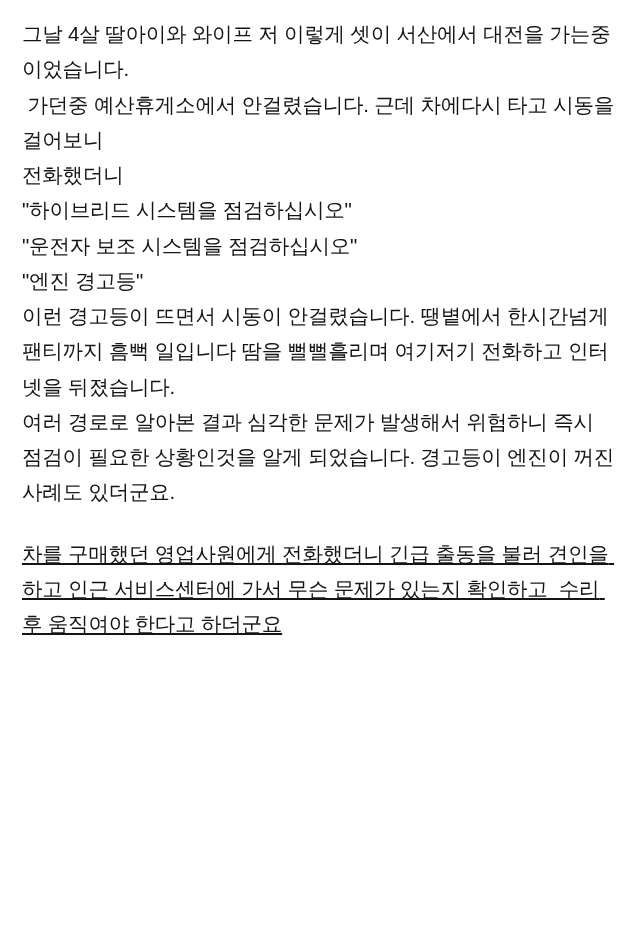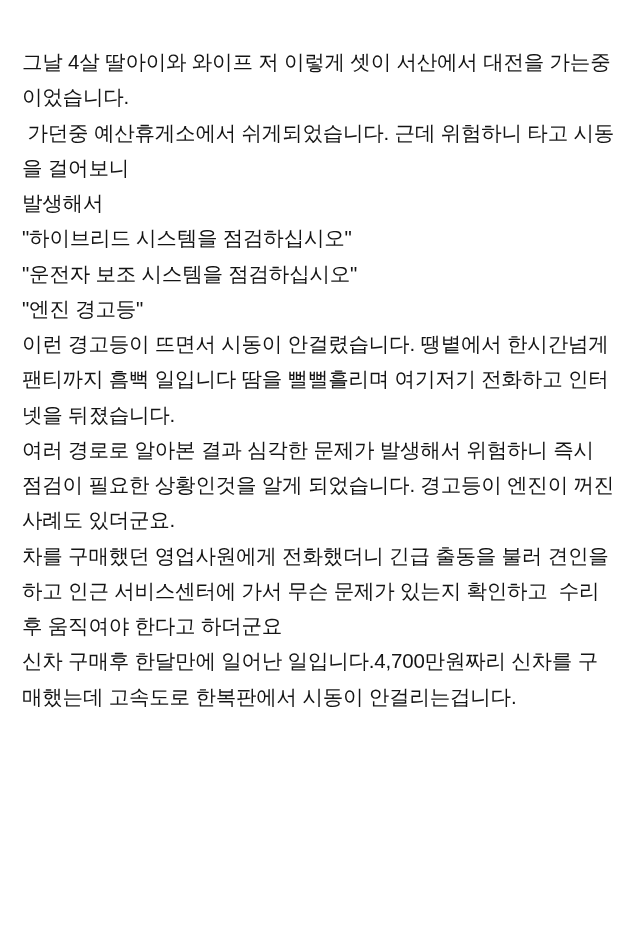--- a/index.html
+++ b/index.html
@@ -11,53 +11,54 @@
     width: 640px;
     height: 926px;
     font-family: "Liberation Sans", "DejaVu Sans", sans-serif;
     color: #1b1b1b;
     overflow: hidden;
   }
   .page {
     width: 640px;
     height: 926px;
     box-sizing: border-box;
-    padding: 44px 22px 0 22px;
+    padding: 16px 22px 0 22px;
     background: #ffffff;
   }
   .article {
     font-size: 20.5px;
     line-height: 1.72;
     letter-spacing: -0.2px;
     word-break: break-all;
     color: #141414;
   }
   .para {
     margin: 0;
     white-space: pre-wrap;
   }
   .para + .para {
     margin-top: 0;
   }
   .para.gap {
+    margin-top: 26px;
+    text-decoration: underline;
   }
   .quote-line {
     margin: 0;
     white-space: pre-wrap;
   }
 </style>
 </head>
 <body>
 
 <div class="page">
   <div class="article">
     <p class="para">그날 4살 딸아이와 와이프 저 이렇게 셋이 서산에서 대전을 가는중 이었습니다.</p>
-    <p class="para"> 가던중 예산휴게소에서 쉬게되었습니다. 근데 위험하니 타고 시동을 걸어보니</p>
-    <p class="para">발생해서</p>
+    <p class="para"> 가던중 예산휴게소에서 안걸렸습니다. 근데 차에다시 타고 시동을 걸어보니</p>
+    <p class="para">전화했더니</p>
     <p class="quote-line">"하이브리드 시스템을 점검하십시오"</p>
     <p class="quote-line">"운전자 보조 시스템을 점검하십시오"</p>
     <p class="quote-line">"엔진 경고등"</p>
     <p class="para">이런 경고등이 뜨면서 시동이 안걸렸습니다. 땡볕에서 한시간넘게 팬티까지 흠뻑 일입니다 땀을 뻘뻘흘리며 여기저기 전화하고 인터넷을 뒤졌습니다.</p>
     <p class="para">여러 경로로 알아본 결과 심각한 문제가 발생해서 위험하니 즉시 점검이 필요한 상황인것을 알게 되었습니다. 경고등이 엔진이 꺼진 사례도 있더군요.</p>
     <p class="para gap">차를 구매했던 영업사원에게 전화했더니 긴급 출동을 불러 견인을 하고 인근 서비스센터에 가서 무슨 문제가 있는지 확인하고  수리 후 움직여야 한다고 하더군요</p>
-    <p class="para gap">신차 구매후 한달만에 일어난 일입니다.4,700만원짜리 신차를 구매했는데 고속도로 한복판에서 시동이 안걸리는겁니다.</p>
   </div>
 </div>
 
 </body></html>

